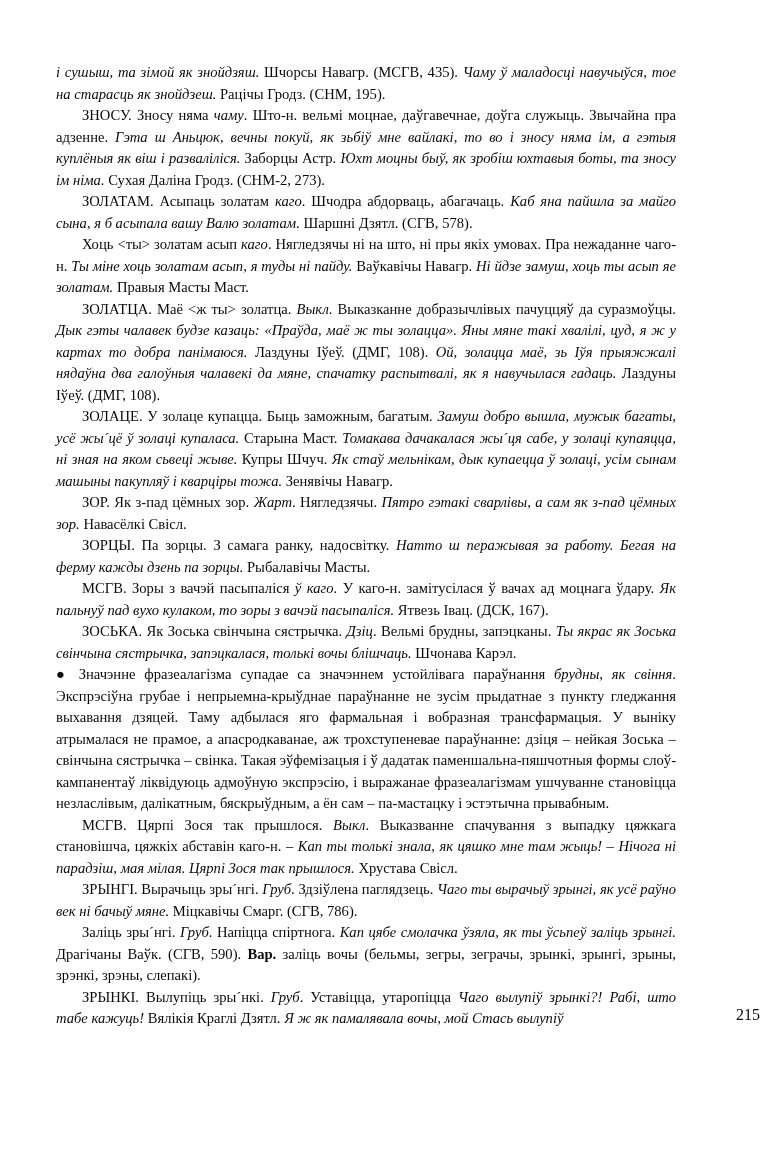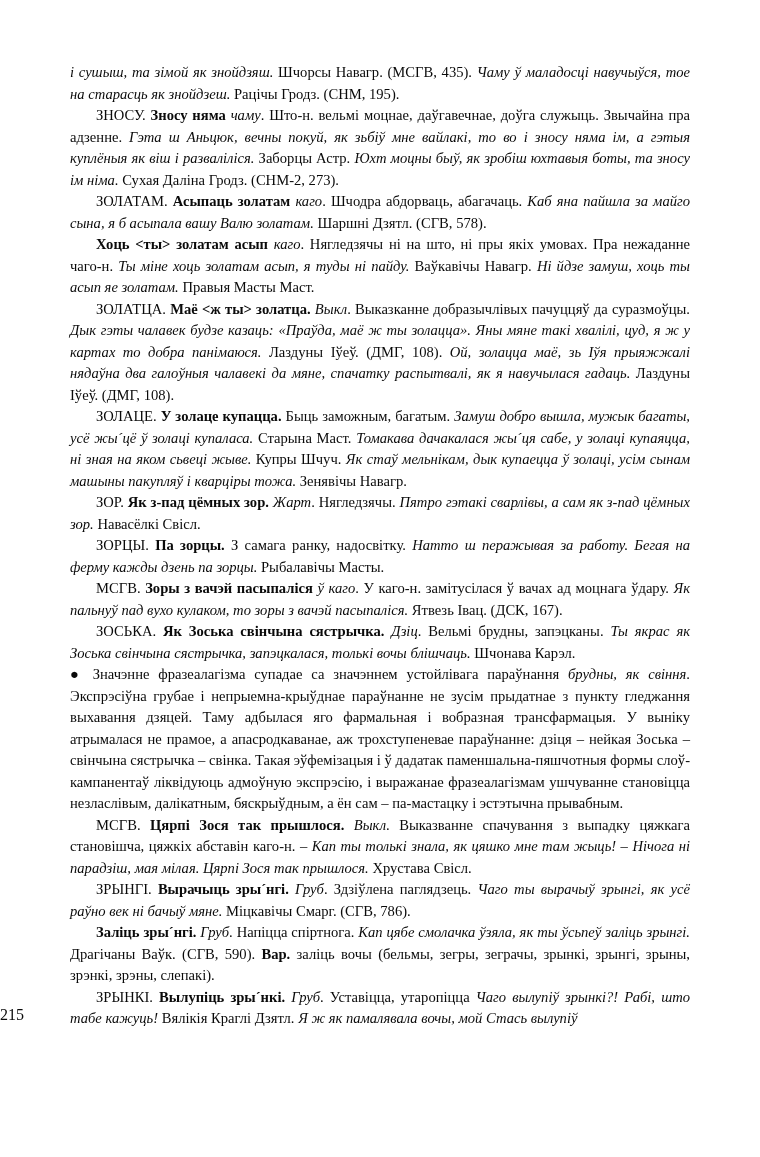--- a/index.html
+++ b/index.html
@@ -12,57 +12,57 @@
     height: 1157px;
     font-family: "Liberation Serif", "DejaVu Serif", serif;
     color: #0a0a0a;
     -webkit-font-smoothing: antialiased;
   }
   .page {
     position: relative;
     width: 760px;
     height: 849px;
     box-sizing: border-box;
-    padding: 62px 70px 0 70px;
+    padding: 62px 70px 0 56px;
   }
   .col {
     width: 620px;
   }
   p.para {
     margin: 0;
     text-align: justify;
     text-justify: inter-word;
     font-size: 14.6px;
     line-height: 21.5px;
     text-indent: 26px;
     hyphens: none;
   }
   p.para.noindent {
     text-indent: 0;
   }
   p.para.cont {
     text-indent: 0;
   }
   b, .b {
-    font-weight: bold;
+    font-weight: normal;
     font-style: normal;
   }
   i, .i {
     font-style: italic;
     font-weight: normal;
   }
   .bi {
     font-weight: bold;
   }
   .folio {
     position: absolute;
     left: 0;
-    right: 16px;
+    right: 0;
     top: 1005px;
-    text-align: left;
+    text-align: right;
     font-size: 16px;
     line-height: 20px;
     font-family: "Liberation Serif", "DejaVu Serif", serif;
   }
 </style>
 </head>
 <body>
 
 <div class="page">
   <div class="col" id="text-column">

